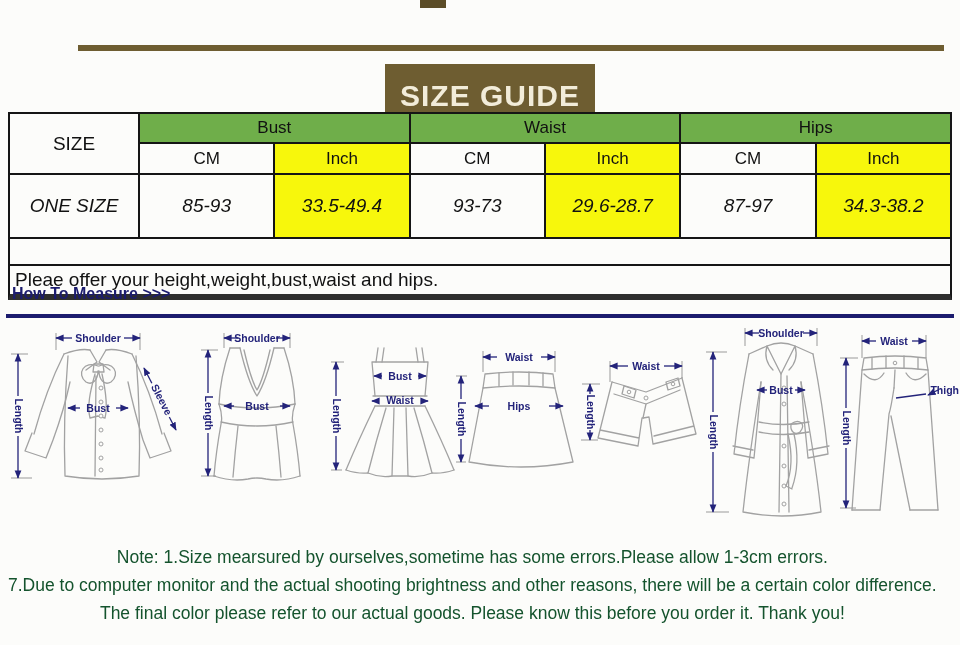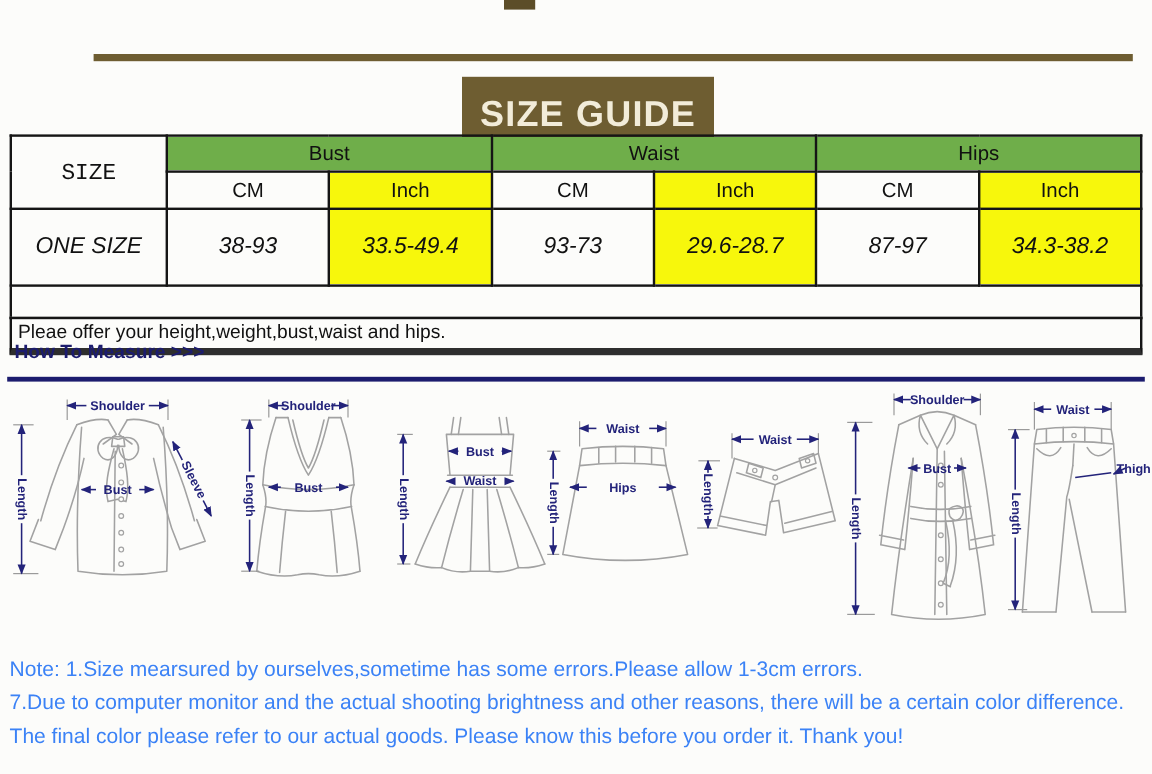--- a/index.html
+++ b/index.html
@@ -10,44 +10,44 @@
   .hdr-line{position:absolute;left:78px;top:45px;width:866px;height:6px;background:#6e5d31;}
   .hdr-tick{position:absolute;left:420px;top:0;width:26px;height:8px;background:#5c4d28;}
   .hdr-box{position:absolute;left:385px;top:16px;width:210px;height:64px;background:#6e5d31;
            display:flex;align-items:center;justify-content:center;
            color:#f2ecd9;font-size:30px;font-weight:bold;letter-spacing:1px;margin-top:48px;}
 
   
   .tbl-wrap{position:absolute;left:8px;top:112px;width:944px;}
   table.sz{border-collapse:collapse;table-layout:fixed;width:100%;}
   table.sz td{border:2px solid #151515;text-align:center;color:#111;overflow:hidden;}
-  td.c-size{font-size:19px;font-family:Liberation Mono, monospace;}
+  td.c-size{font-size:19px;}
   td.grp{background:#6fae4a;font-size:17px;height:26px;}
   tr.units td{font-size:17px;height:27px;}
   tr.datarow td{font-size:19px;height:60px;font-style:italic;}
   td.yellow{background:#f7f70c;}
   tr.blankrow td{height:23px;}
   .note-row{border:2px solid #151515;border-bottom:6px solid #2e2e2e;margin-top:-2px;
-            font-size:16px;color:#111;padding:3px 0 3px 5px;background:#fcfcfa;}
+            font-size:19px;color:#111;padding:3px 0 3px 5px;background:#fcfcfa;}
 
   
   .htm-head{position:absolute;left:12px;top:285px;font-size:16px;font-weight:bold;color:#1c1c6e;text-align:center;}
   .htm-line{position:absolute;left:6px;top:314px;width:948px;height:4px;background:#1c1c6e;}
 
   .garment{position:absolute;}
   .garment svg{display:block;overflow:visible;}
   .gline{stroke:#a2a2a2;stroke-width:1.3;fill:none;stroke-linecap:round;stroke-linejoin:round;}
   .mline{stroke:#23237a;stroke-width:1.3;fill:none;}
   .tick{stroke:#9a9a9a;stroke-width:1;fill:none;}
   .mtxt{fill:#23237a;font-size:10.5px;font-weight:bold;font-family:"Liberation Sans",sans-serif;}
   .chip{fill:#fcfcfa;stroke:none;}
   .btn{fill:#fcfcfa;stroke:#a2a2a2;stroke-width:1;}
 
   
-  .notes{position:absolute;left:8px;top:543px;font-size:17.5px;color:#3b82f6;line-height:28px;}
+  .notes{position:absolute;left:8px;top:543px;font-size:17.5px;color:#14532d;line-height:28px;text-align:center;}
 </style>
 </head>
 <body>
 
 <div class="stage">
 
   <div class="hdr-tick"></div>
   <div class="hdr-line"></div>
   <div class="hdr-box">SIZE GUIDE</div>
 
@@ -72,21 +72,21 @@
       <tr class="units">
         <td>CM</td>
         <td class="yellow">Inch</td>
         <td>CM</td>
         <td class="yellow">Inch</td>
         <td>CM</td>
         <td class="yellow">Inch</td>
       </tr>
       <tr class="datarow">
         <td>ONE SIZE</td>
-        <td>38-93</td>
+        <td>85-93</td>
         <td class="yellow">33.5-49.4</td>
         <td>93-73</td>
         <td class="yellow">29.6-28.7</td>
         <td>87-97</td>
         <td class="yellow">34.3-38.2</td>
       </tr>
       <tr class="blankrow">
             <td colspan="7"></td>
           </tr>
     </tbody>

